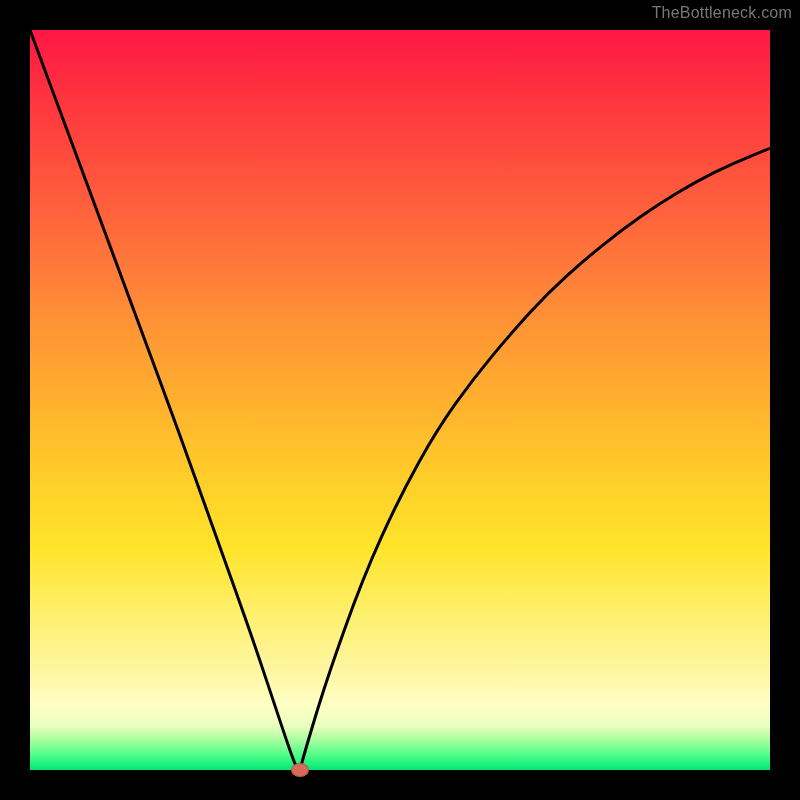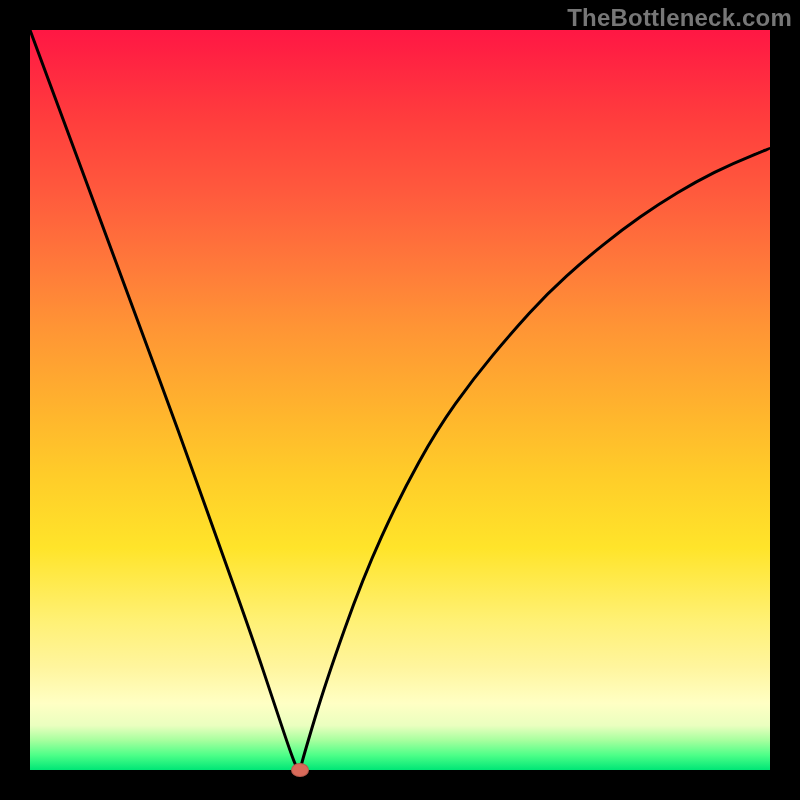--- a/index.html
+++ b/index.html
@@ -31,22 +31,22 @@
       #eaffbf 94%,
       #a6ff9e 96%,
       #4dff88 98%,
       #00e676 100%);
   }
   .watermark {
     position: absolute;
     top: 4px;
     right: 8px;
     font-family: Arial, Helvetica, sans-serif;
-    font-size: 24px;
-    font-weight: 700;
+    font-size: 16px;
+    font-weight: 400;
     color: #777;
     letter-spacing: 0.2px;
     user-select: none;
   }
   svg.curve {
     position: absolute;
     left: 0; top: 0;
     width: 100%;
     height: 100%;
     overflow: visible;

